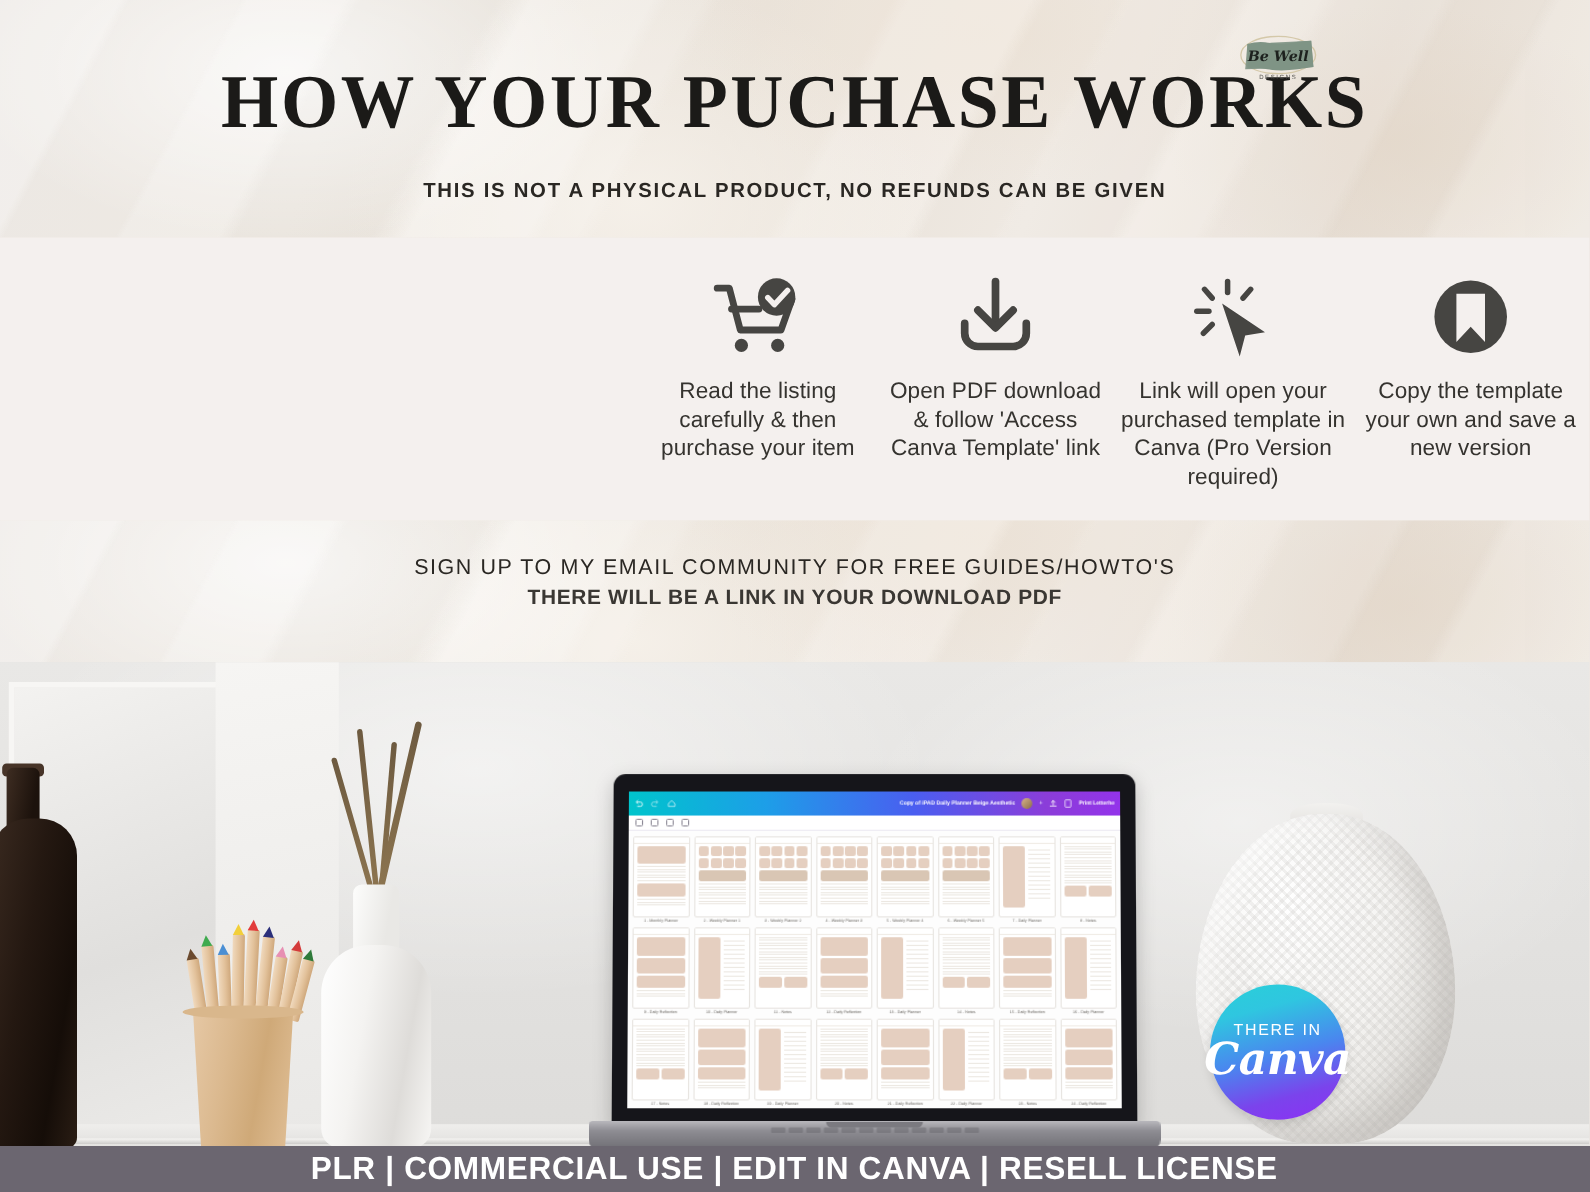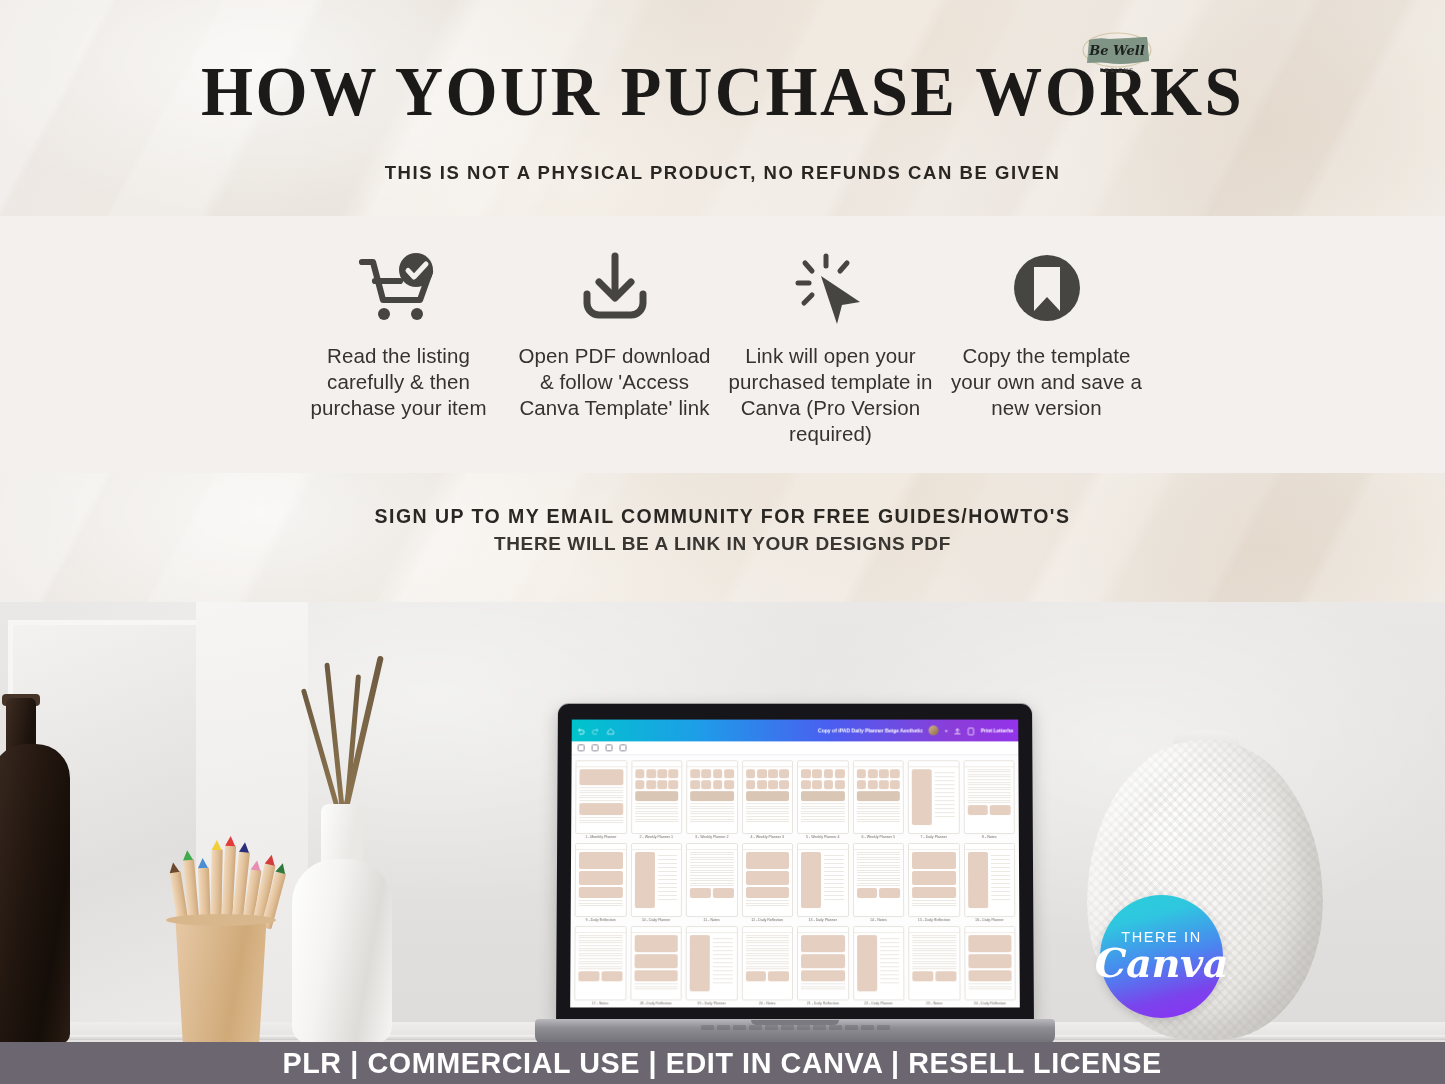--- a/index.html
+++ b/index.html
@@ -41,46 +41,46 @@
     font-weight:700; font-size:69px; line-height:1; letter-spacing:2.5px;
     color:#1b1a18; transform:scaleX(.97);
   }
   .sub-title {
     position:absolute; top:162px; left:0; width:1445px; text-align:center;
     font-size:18.5px; font-weight:700; letter-spacing:1.55px;
     color:#2a2723;
   }
 
   
-  .logo { position:absolute; top:28px; left:1071px; width:92px; height:48px;text-decoration:underline; }
+  .logo { position:absolute; top:28px; left:1116px; width:92px; height:48px;text-decoration:underline; }
   .logo svg{ display:block; }
 
   
   .steps-band {
     position:absolute; top:216px; left:0; width:1445px; height:257px;
     background:#f4f0ee; z-index:2;
   }
   .steps-row {
     position:absolute; top:0; left:0; width:1445px; height:257px;
-    display:flex; justify-content:center; align-items:flex-start;
+    display:flex; justify-content:flex-end; align-items:flex-start;
     padding-top:30px; gap:0;
   }
   .step { width:216px; text-align:center; display:flex; flex-direction:column; align-items:center; }
   .step-icon { height:84px; display:flex; align-items:center; justify-content:center; }
   .step-icon svg { display:block; }
   .step-text {
     margin-top:13px; font-size:20.5px; line-height:26px; color:#35332f;
     letter-spacing:.1px; padding:0 6px;
   }
 
   
   .cta-wrap { position:absolute; top:473px; left:0; width:1445px; height:129px; z-index:3; }
   .cta-line1 {
     position:absolute; top:32px; left:0; width:1445px; text-align:center;
-    font-size:19.5px; font-weight:700; letter-spacing:1.45px; color:#2a2723;
+    font-size:19.5px; font-weight:400; letter-spacing:1.45px; color:#2a2723;
   }
   .cta-line2 {
     position:absolute; top:60px; left:0; width:1445px; text-align:center;
     font-size:19px; font-weight:700; letter-spacing:.6px; color:#3a3733;
   }
 
   
   .photo {
     position:absolute; top:602px; left:0; width:1445px; height:482px;
     overflow:hidden; z-index:1;
@@ -350,21 +350,21 @@
         </div>
         <div class="step-text">Copy the template your own and save a new version</div>
       </div>
 
 
     </div>
   </div>
 
   <div class="cta-wrap">
     <div class="cta-line1">SIGN UP TO MY EMAIL COMMUNITY FOR FREE GUIDES/HOWTO'S</div>
-    <div class="cta-line2">THERE WILL BE A LINK IN YOUR DESIGNS PDF</div>
+    <div class="cta-line2">THERE WILL BE A LINK IN YOUR DOWNLOAD PDF</div>
   </div>
 
   <div class="photo">
     <div class="wall"></div>
 
     <div class="frame-back"></div>
     <div class="frame-back2"></div>
 
     <div class="shelf"></div>
     <div class="shelf-edge"></div>

